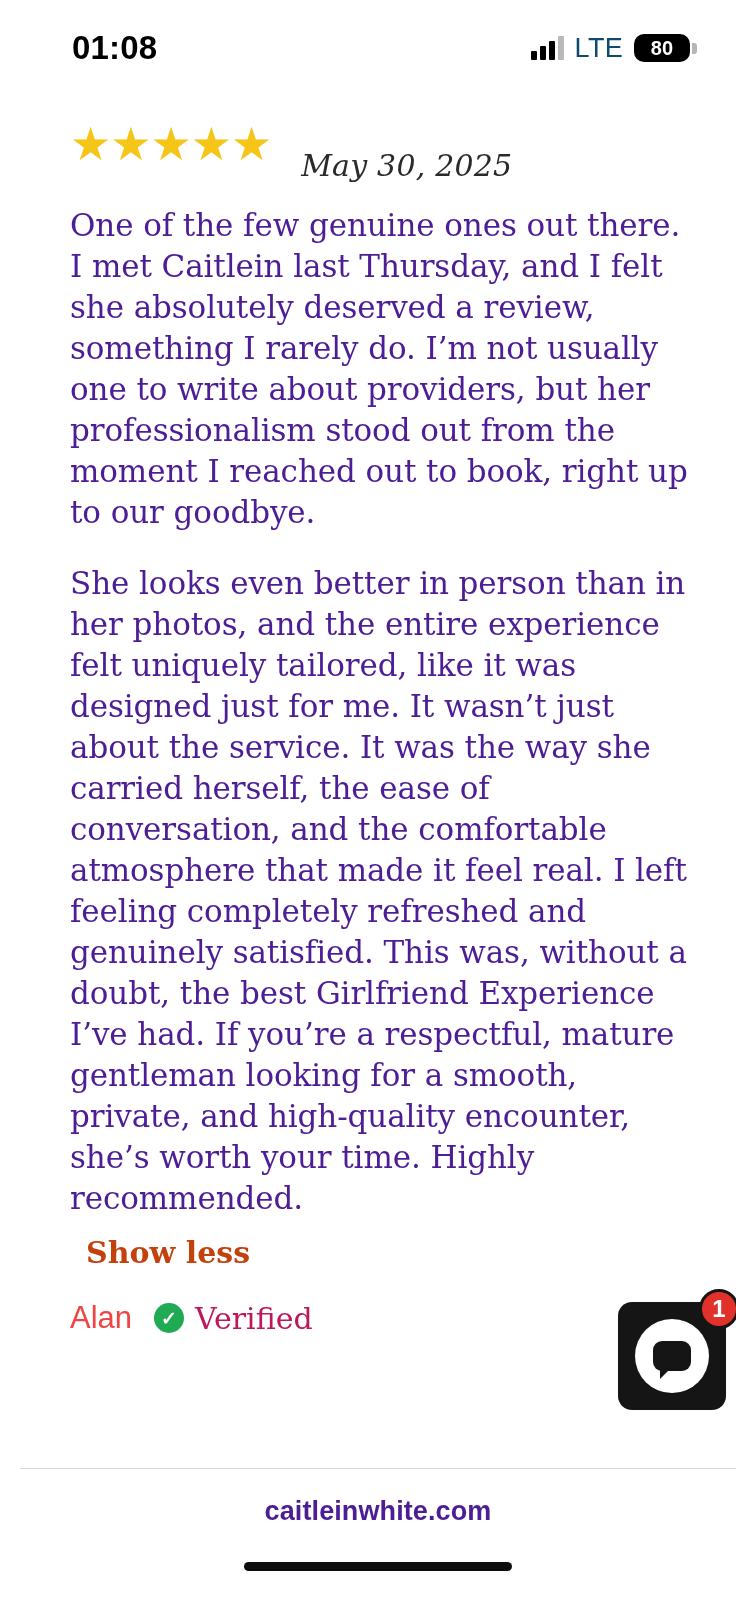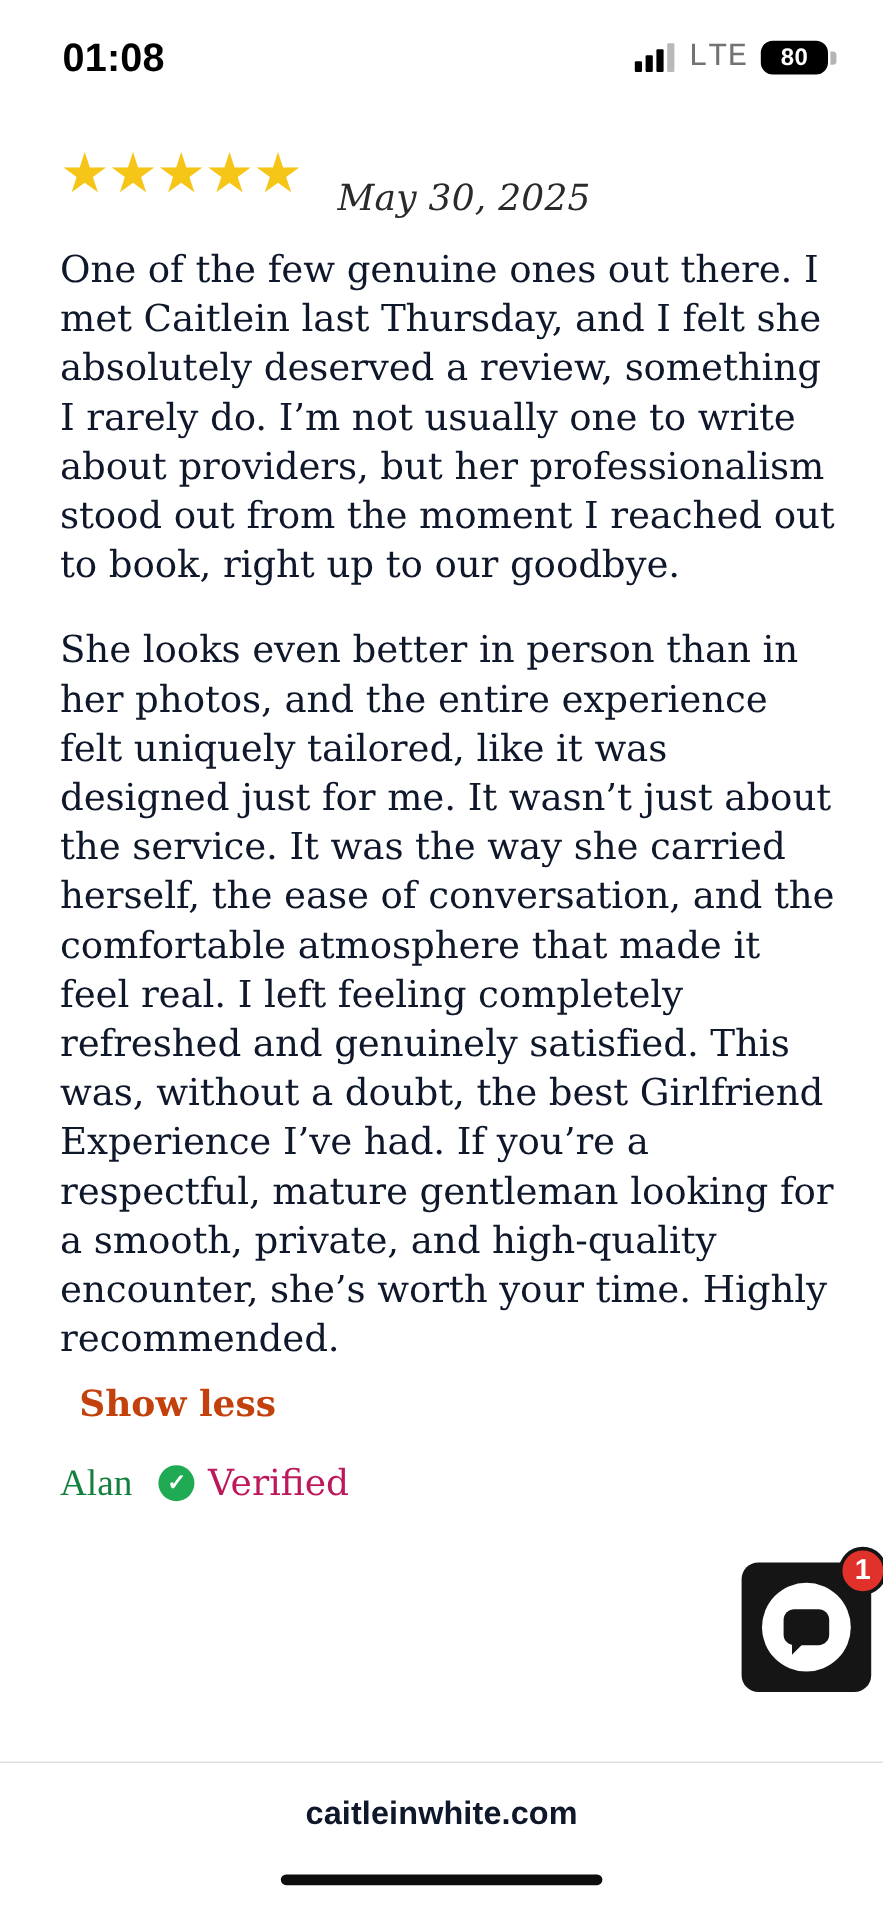--- a/index.html
+++ b/index.html
@@ -10,20 +10,21 @@
     font-family: "Liberation Sans", sans-serif;
     overflow: hidden;
   }
   .phone {
     position: relative;
     width: 736px;
     height: 1600px;
     background: #ffffff;
     display: flex;
     flex-direction: column;
+    padding-left: 20px;
   }
 
   
   .statusbar {
     height: 96px;
     flex: 0 0 96px;
     display: flex;
     align-items: center;
     justify-content: space-between;
     padding: 0 46px 0 52px;
@@ -53,23 +54,22 @@
     background: #000;
     border-radius: 1px;
   }
   .signal-bars i:nth-child(1) { height: 9px; }
   .signal-bars i:nth-child(2) { height: 14px; }
   .signal-bars i:nth-child(3) { height: 19px; }
   .signal-bars i:nth-child(4) { height: 24px; background: #b9b9b9; }
   .lte-label {
     font-size: 27px;
     font-weight: 500;
-    color: #737373;
+    color: #0c4a6e;
     letter-spacing: 0.3px;
-    font-family: Liberation Mono, monospace;
   }
   .battery {
     position: relative;
     width: 56px;
     height: 28px;
     border-radius: 10px;
     background: #000;
     display: flex;
     align-items: center;
     justify-content: center;
@@ -117,44 +117,44 @@
     font-style: italic;
     font-size: 30px;
     color: #2a2a2a;
     letter-spacing: 0.2px;
     margin-top: 44px;
   }
   .review-body p {
     font-family: "DejaVu Serif", serif;
     font-size: 31px;
     line-height: 41px;
-    color: #0f172a;
+    color: #4c1d95;
     margin-bottom: 30px;
     letter-spacing: -0.1px;
   }
   .show-less {
     font-family: "DejaVu Serif", serif;
     font-weight: 700;
     font-size: 30px;
     color: #c2410c;
     margin-left: 16px;
     margin-top: -24px;
     display: inline-block;
     cursor: pointer;
   }
   .reviewer-row {
     display: flex;
     align-items: center;
     gap: 22px;
     margin-top: 30px;
   }
   .reviewer-name {
-    font-family: Liberation Serif, serif;
+    font-family: Liberation Sans, sans-serif;
     font-size: 31px;
-    color: #15803d;
+    color: #ef4444;
   }
   .verified {
     display: flex;
     align-items: center;
     gap: 11px;
   }
   .verified-badge {
     width: 30px;
     height: 30px;
     border-radius: 50%;
@@ -236,21 +236,21 @@
     flex: 0 0 86px;
     border-top: 1px solid #d8d8d8;
     background: #ffffff;
     display: flex;
     align-items: center;
     justify-content: center;
   }
   .site-url {
     font-size: 27px;
     font-weight: 600;
-    color: #0f172a;
+    color: #4c1d95;
     letter-spacing: 0.1px;
   }
   .home-indicator-wrap {
     flex: 0 0 46px;
     display: flex;
     align-items: flex-start;
     justify-content: center;
     background: #ffffff;
   }
   .home-indicator {

